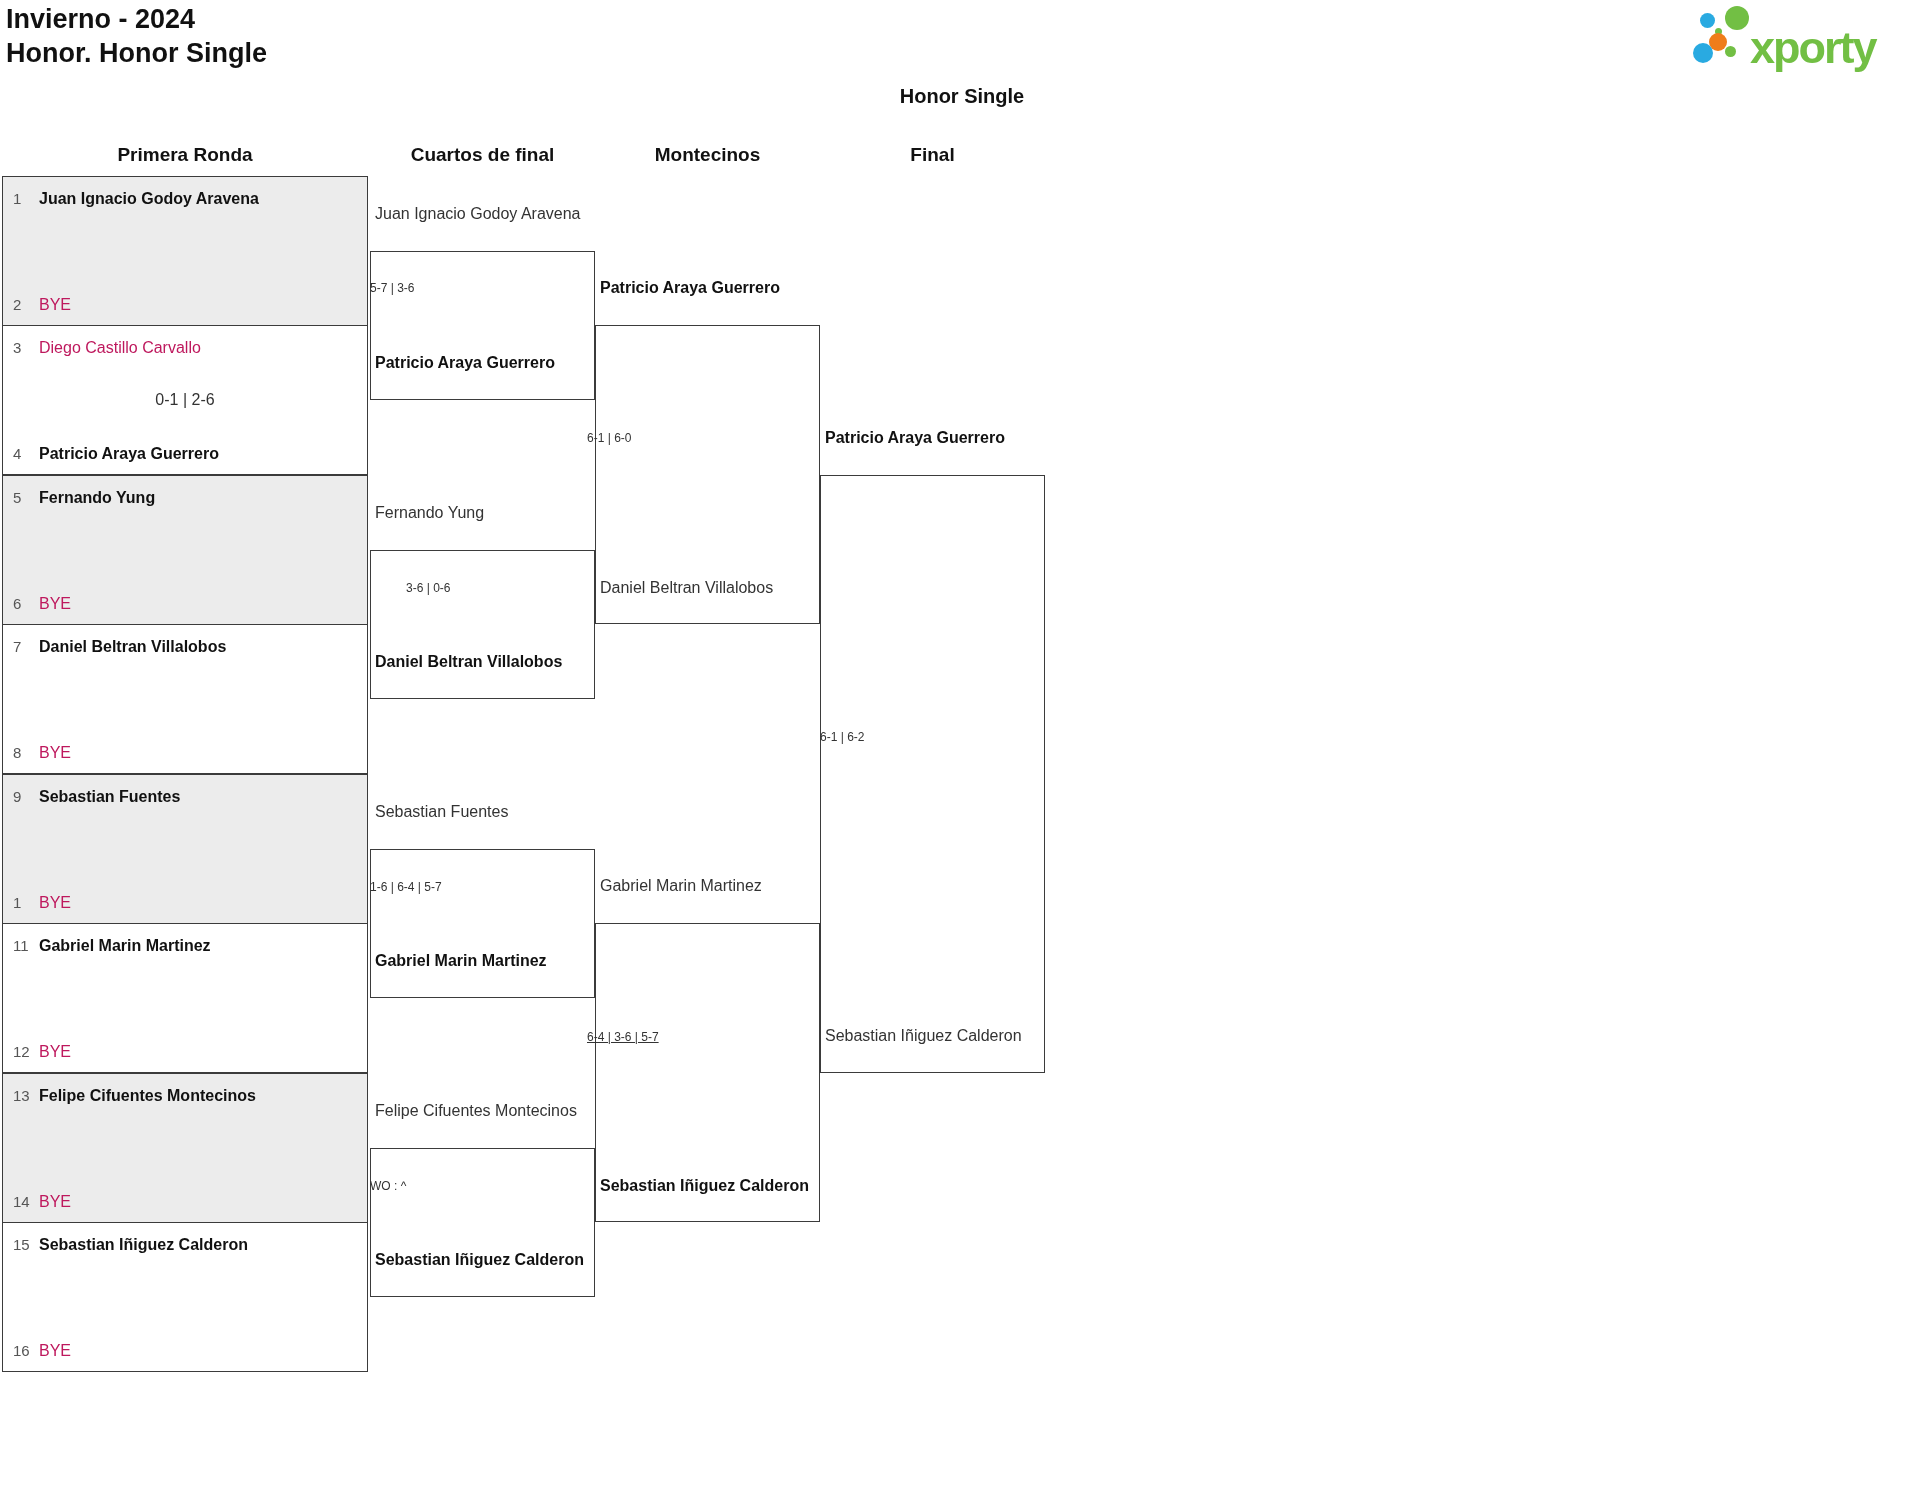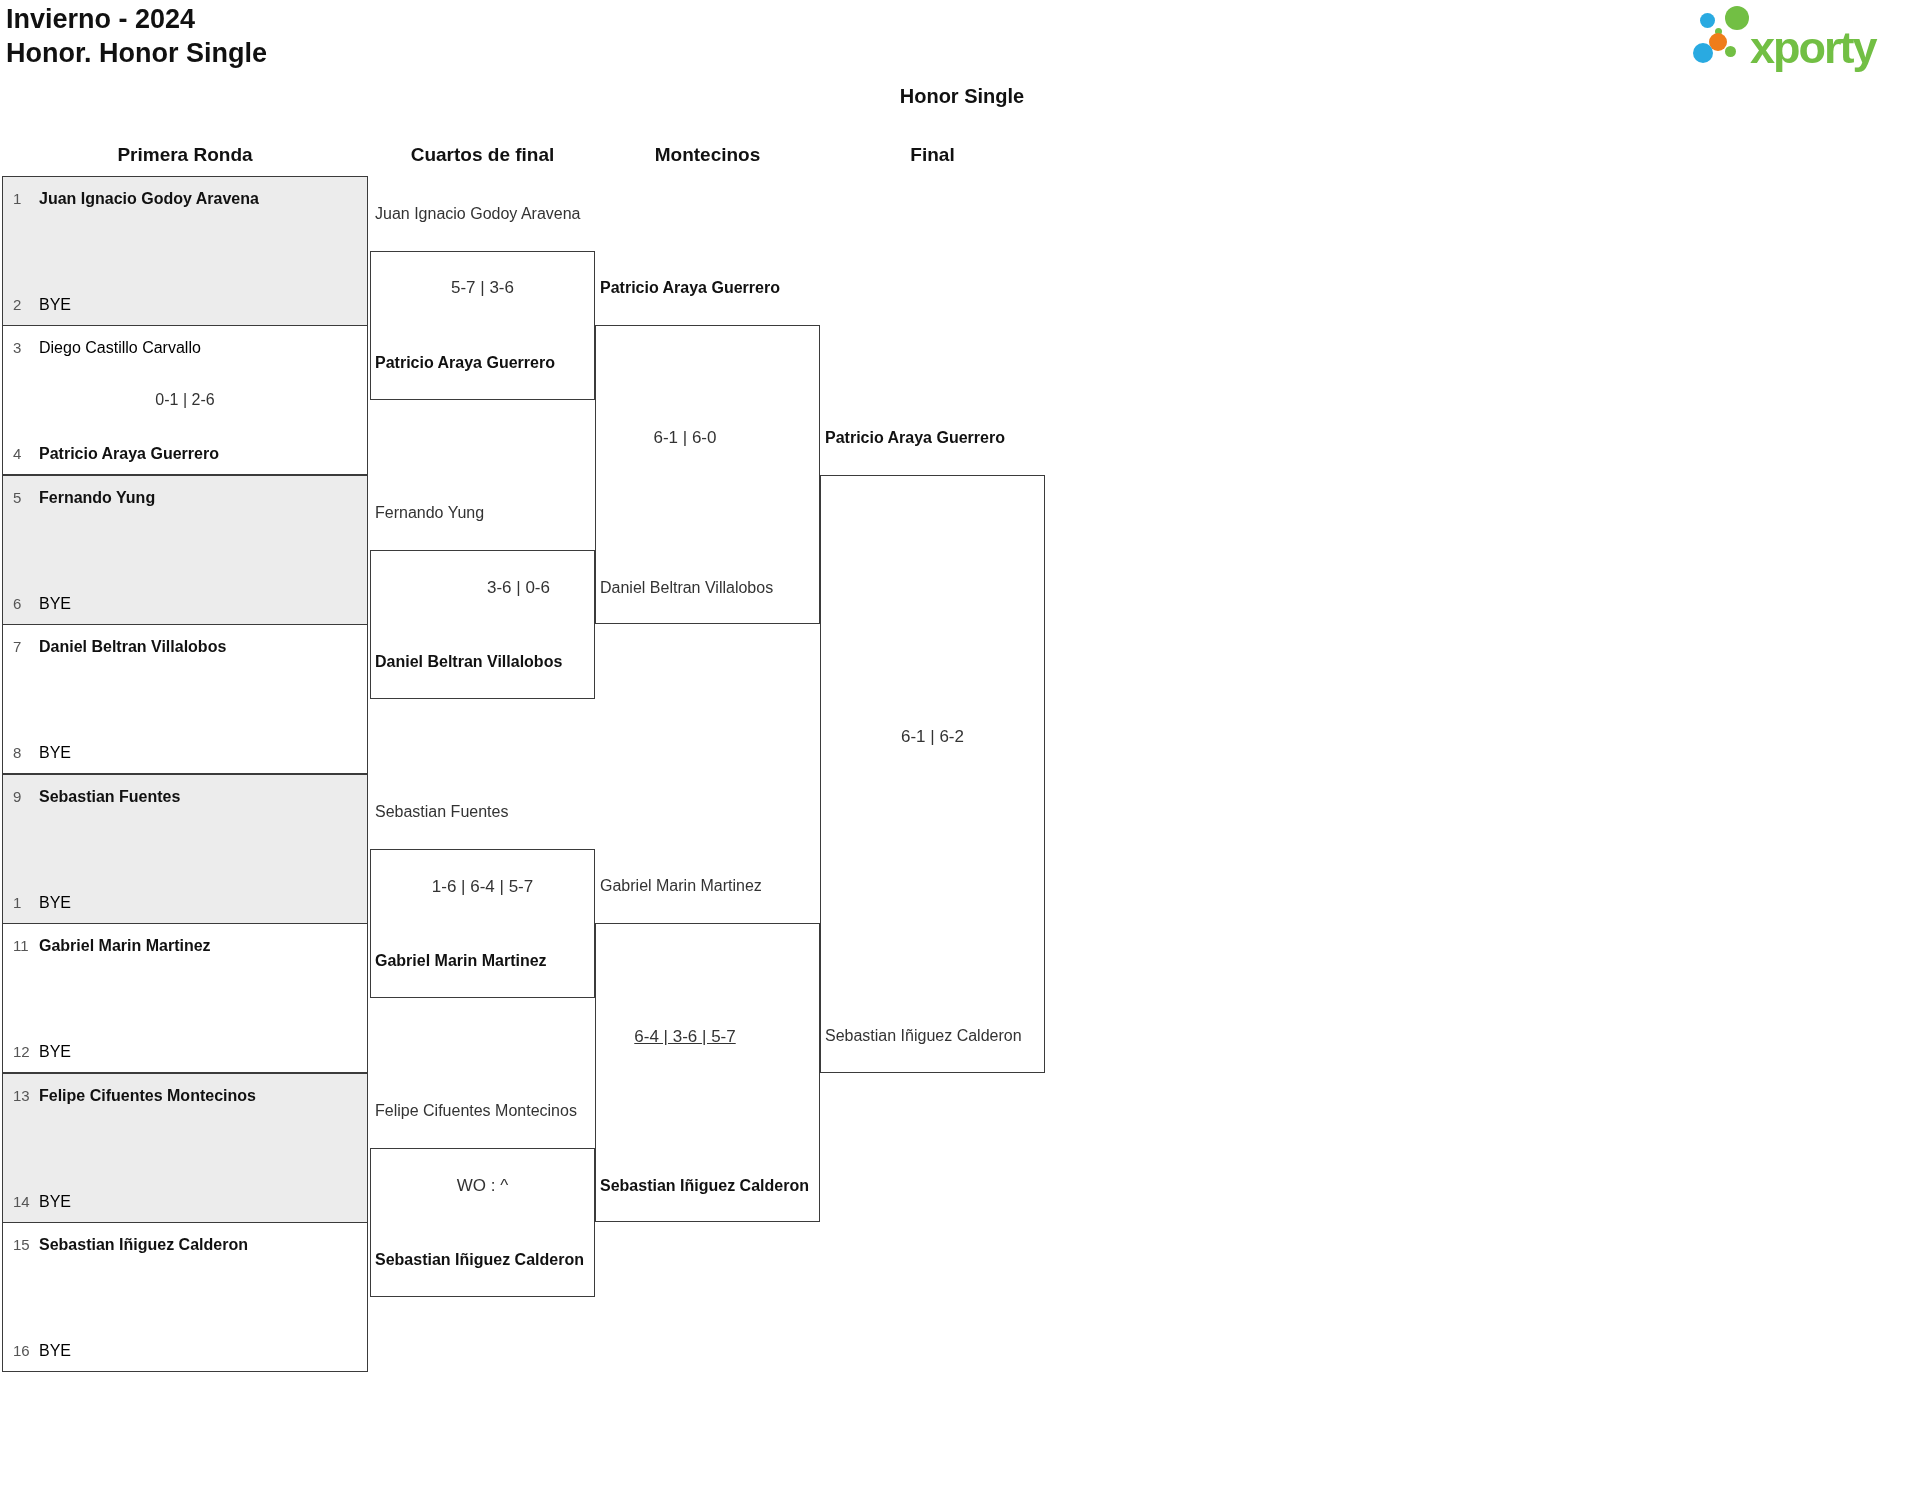--- a/index.html
+++ b/index.html
@@ -27,33 +27,33 @@
   
   .r1-box{position:absolute;left:2px;width:366px;height:150px;border:1px solid #3b3b3b;
     box-sizing:border-box;}
   .r1-gray{background:#ececec;}
   .r1-white{background:#ffffff;}
   .slot{position:absolute;left:10px;right:8px;display:flex;gap:9px;align-items:baseline;
     font-size:16px;color:#333;white-space:nowrap;}
   .slot.top{top:13px;}
   .slot.bot{bottom:11px;}
   .seed{min-width:17px;font-size:15px;color:#555;}
-  .pname{color:#000000;}
+  .pname{color:#be185d;}
   .pname.bold{font-weight:bold;color:#111;}
   .r1-score{position:absolute;left:0;right:0;top:50%;transform:translateY(-50%);
     text-align:center;font-size:16px;color:#333;}
   
   .match-box{position:absolute;border:1px solid #3b3b3b;box-sizing:border-box;background:transparent;}
   .mb-qf{left:370px;width:225px;height:149px;}
   .mb-sf{left:595px;width:225px;height:299px;}
   .mb-f {left:820px;width:225px;height:598px;}
   .rname{position:absolute;height:24px;line-height:24px;font-size:16px;color:#333;white-space:nowrap;}
   .rname.bold{font-weight:bold;color:#111;}
   .x-qf{left:375px;} .x-sf{left:600px;} .x-f{left:825px;}
-  .rscore{position:absolute;height:24px;line-height:24px;font-size:17px;color:#333;text-align:center;}
+  .rscore{position:absolute;height:24px;line-height:24px;font-size:12px;color:#333;}
   .sc-qf{left:370px;width:225px;} .sc-sf{left:587px;width:196px;} .sc-f{left:820px;width:225px;}
 </style>
 </head>
 <body>
 
 <div class="page-title"><span>Invierno - 2024</span><br><span>Honor. Honor Single</span></div>
 
 <div class="logo">
   <span class="dot" style="left:10px;top:9px;width:15px;height:15px;background:#29aae1;"></span>
   <span class="dot" style="left:35px;top:2px;width:24px;height:24px;background:#72bf44;"></span>

